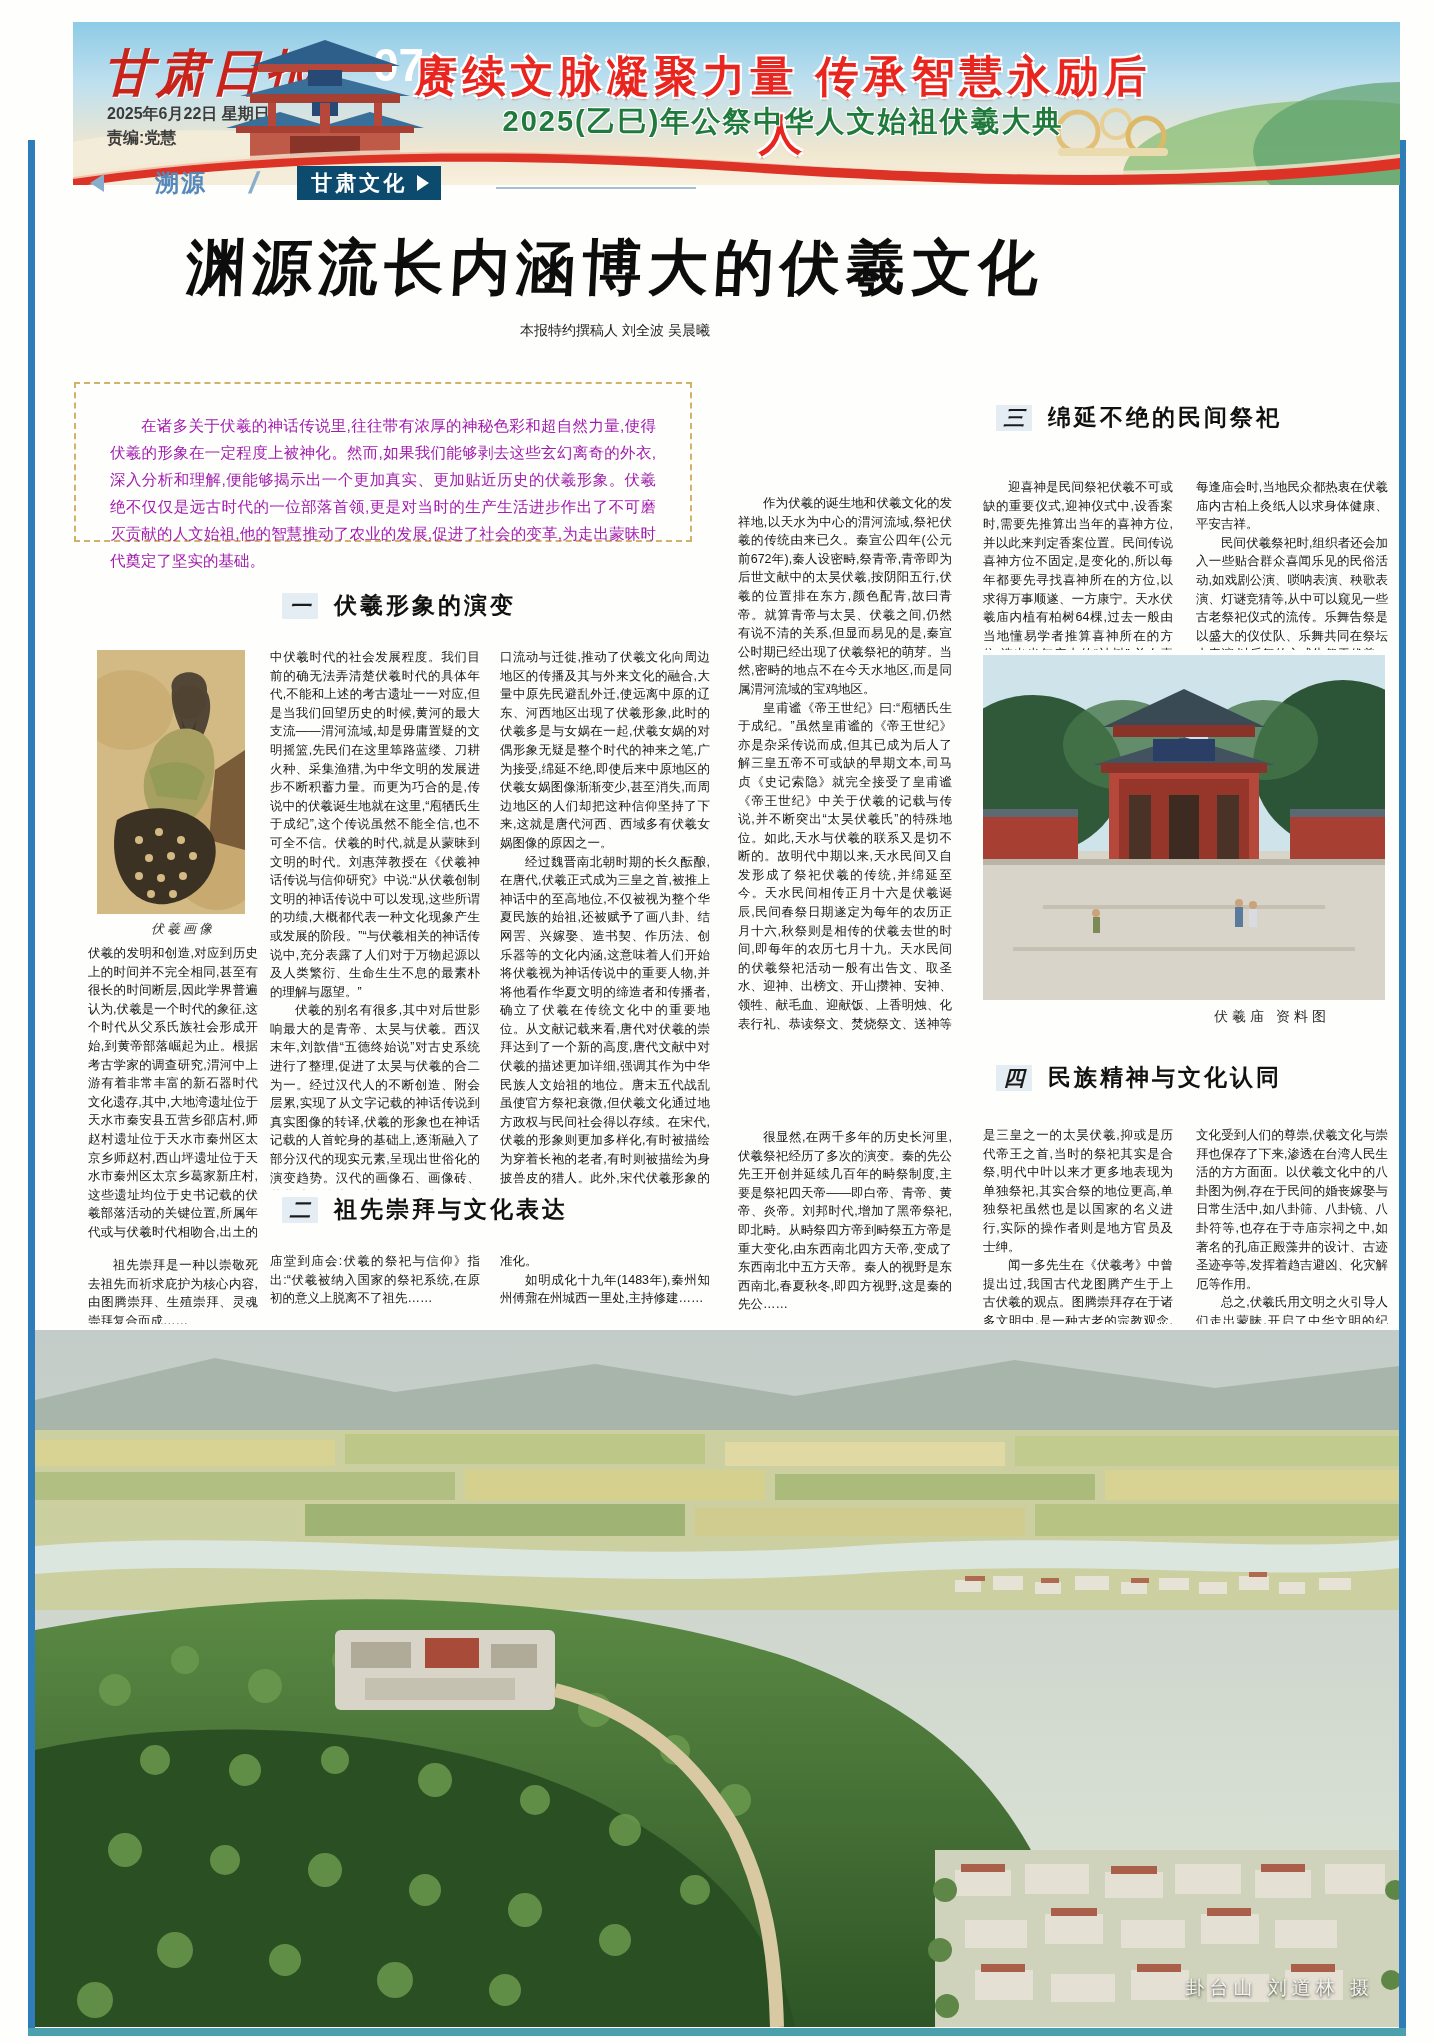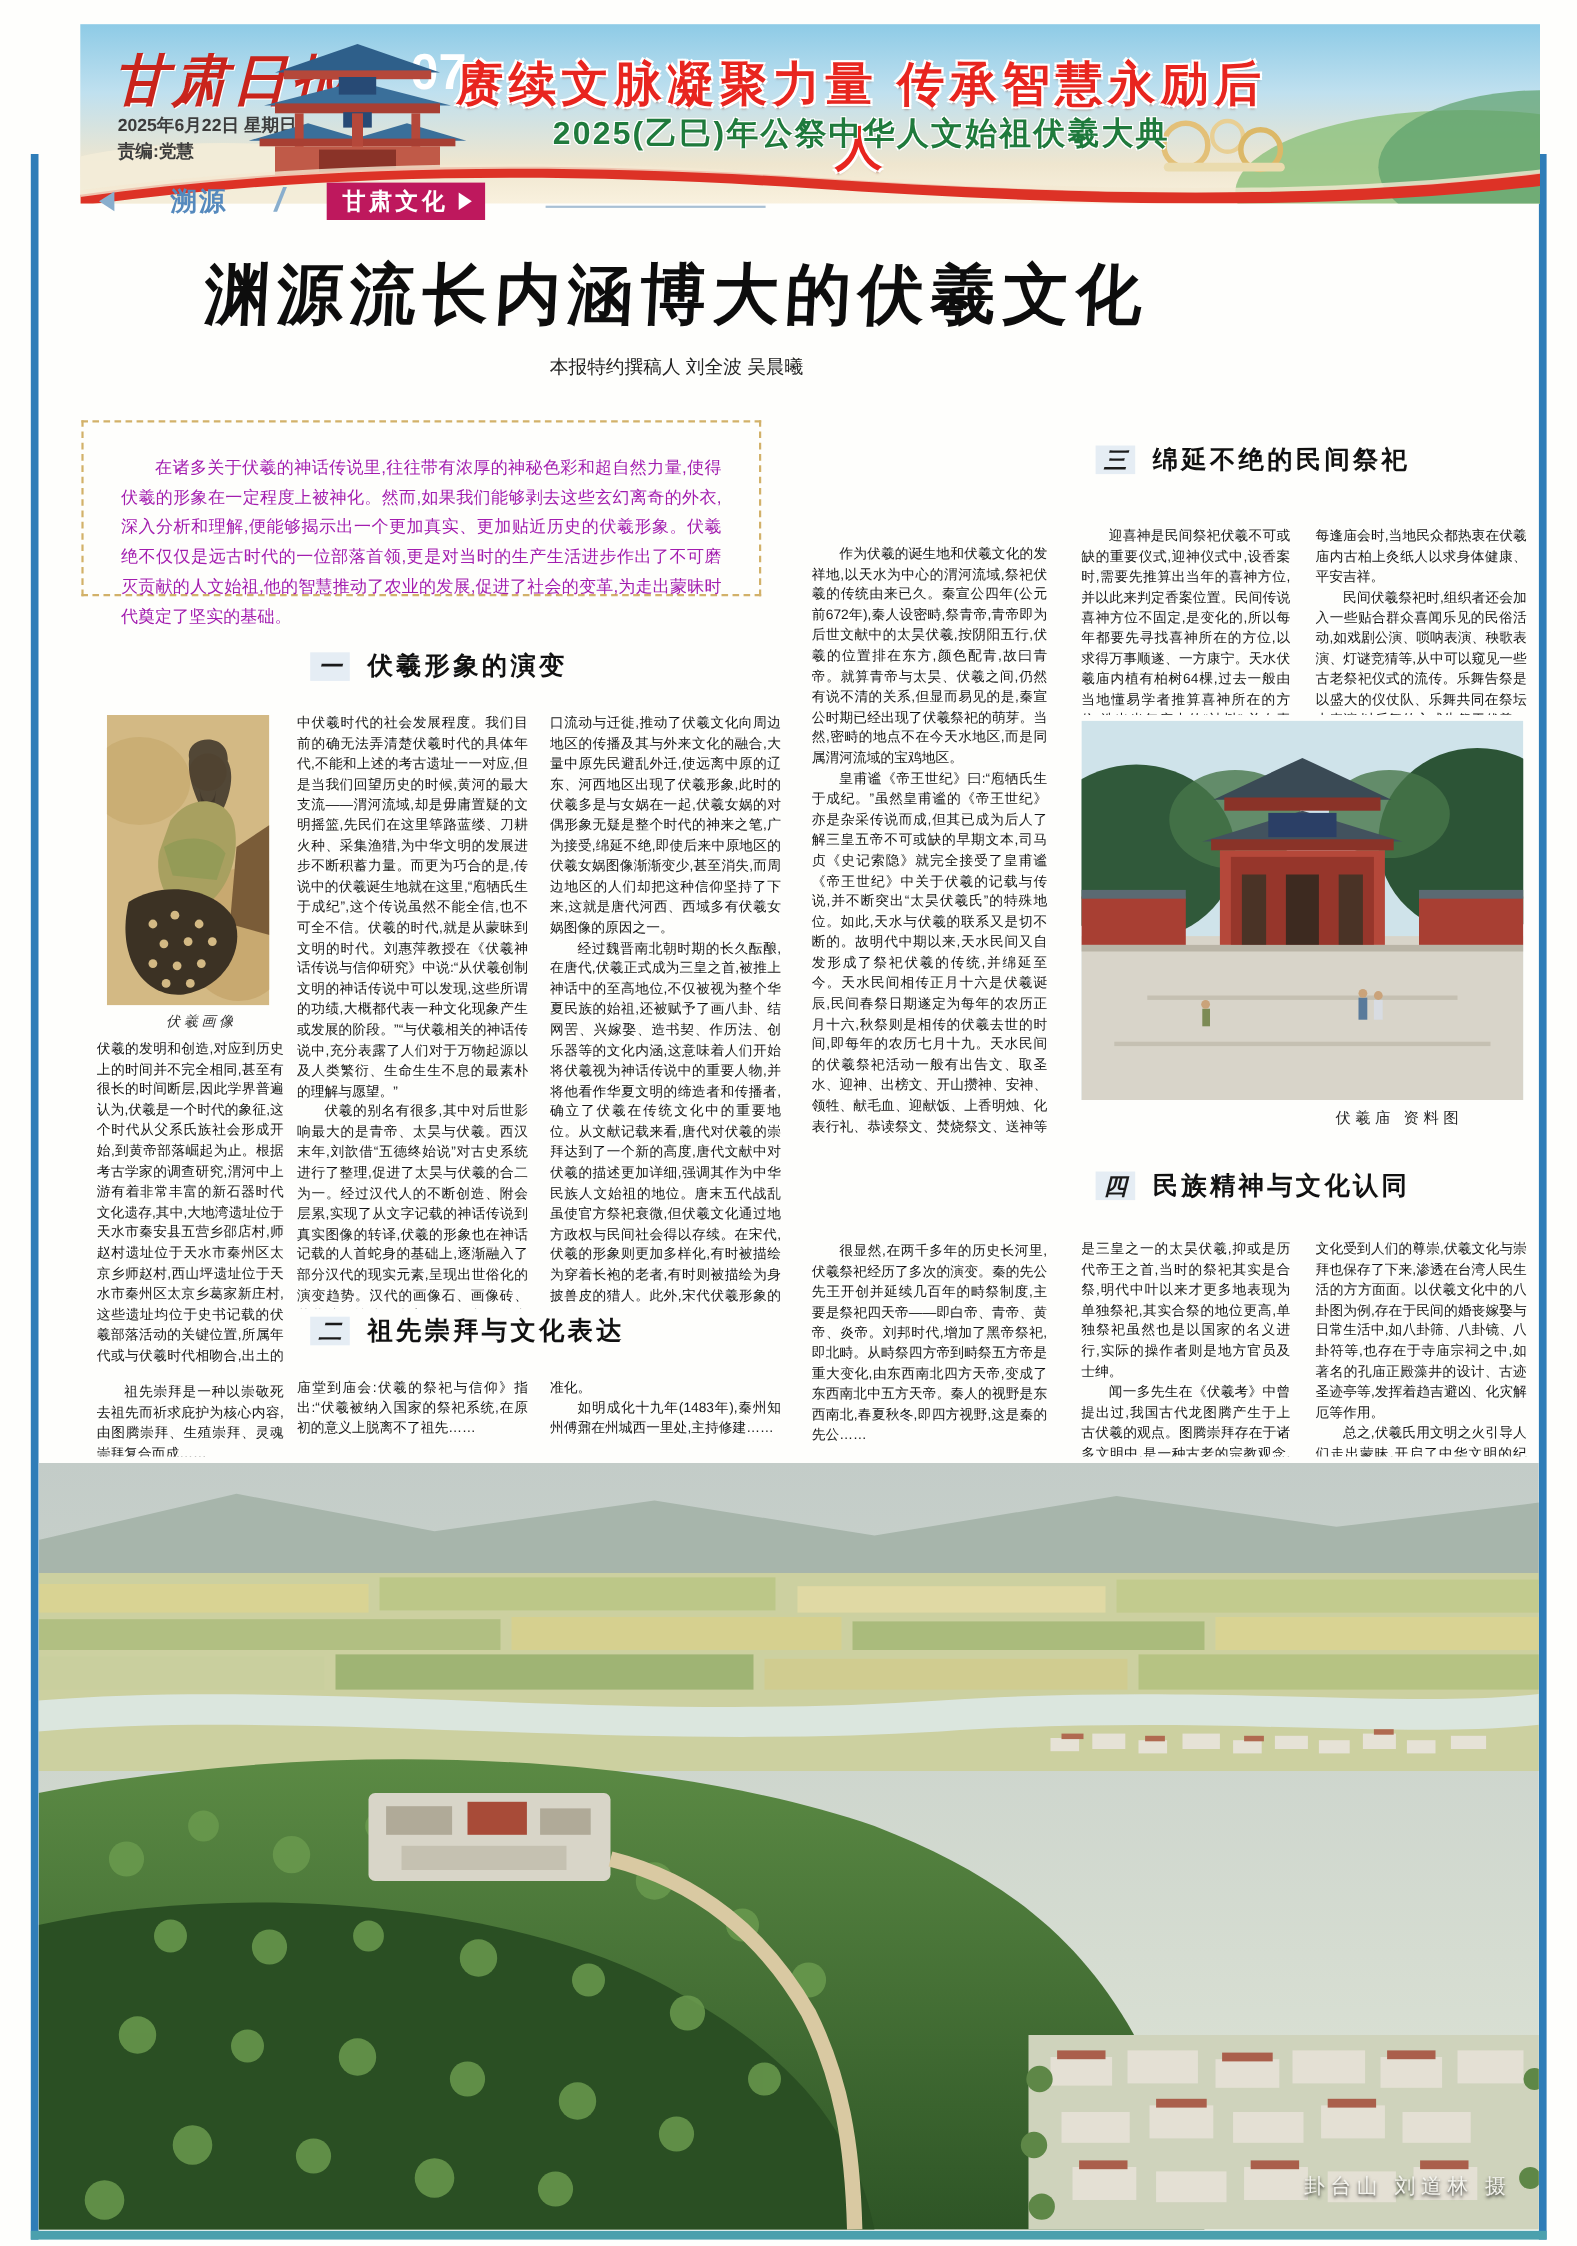--- a/index.html
+++ b/index.html
@@ -26,29 +26,29 @@
         text-shadow:-1px -1px 0 #fff,1px -1px 0 #fff,-1px 1px 0 #fff,1px 1px 0 #fff;}
   .gate{position:absolute;left:147px;top:18px;}
   .cloud-gold{position:absolute;left:965px;top:72px;}
   .ribbon{position:absolute;left:0;bottom:-4px;width:100%;height:46px;}
   
   .kicker{position:absolute;left:90px;top:168px;height:30px;display:flex;align-items:center;gap:37px;}
   .kicker-tri-l{width:0;height:0;border-top:9px solid transparent;border-bottom:9px solid transparent;
                 border-right:14px solid #89aecd;margin-right:14px;}
   .kicker-a{font-size:24px;font-weight:bold;color:#5589bd;letter-spacing:2px;}
   .kicker-slash{font-size:30px;color:#89aecd;margin:0 2px 0 6px;transform:skewX(-12deg);font-weight:bold;}
-  .kicker-box{background:#be185d;color:#fff;font-size:21px;font-weight:bold;letter-spacing:3px;
+  .kicker-box{background:#0c4a6e;color:#fff;font-size:21px;font-weight:bold;letter-spacing:3px;
               padding:3px 12px 3px 14px;display:flex;align-items:center;gap:10px;margin-top:0;}
   .kicker-tri-r{width:0;height:0;border-top:8px solid transparent;border-bottom:8px solid transparent;
                 border-left:12px solid #ffffff;}
   .kicker-line{width:200px;height:2px;background:#a9c0d4;margin-left:18px;margin-top:10px;}
   
   .title{position:absolute;left:0;top:228px;width:1230px;text-align:center;font-size:60px;font-weight:900;
          color:#0d0d0d;letter-spacing:6px;transform:skewX(-3deg);}
-  .byline{position:absolute;left:0;top:322px;width:1230px;text-align:center;font-size:17px;color:#222;}
+  .byline{position:absolute;left:0;top:322px;width:1230px;text-align:center;font-size:14px;color:#222;}
   
   .intro{position:absolute;left:74px;top:382px;width:618px;height:160px;border:2px dashed #d2b169;
          padding:16px 22px;box-sizing:border-box;}
   .intro p{margin:12px;font-size:15.5px;line-height:27px;color:#a21caf;text-indent:2em;text-align:justify;}
   
   .col-text{position:absolute;text-align:justify;font-size:12.5px;line-height:18.6px;color:#161616;overflow:hidden;}
   .col-text p{margin:0;text-indent:2em;}
   .col-text p.noindent{text-indent:0;}
   .sec-h{position:absolute;display:flex;align-items:center;gap:16px;}
   .sec-no{min-width:30px;height:26px;background:#e5edf4;color:#1a1a1a;display:flex;align-items:center;

